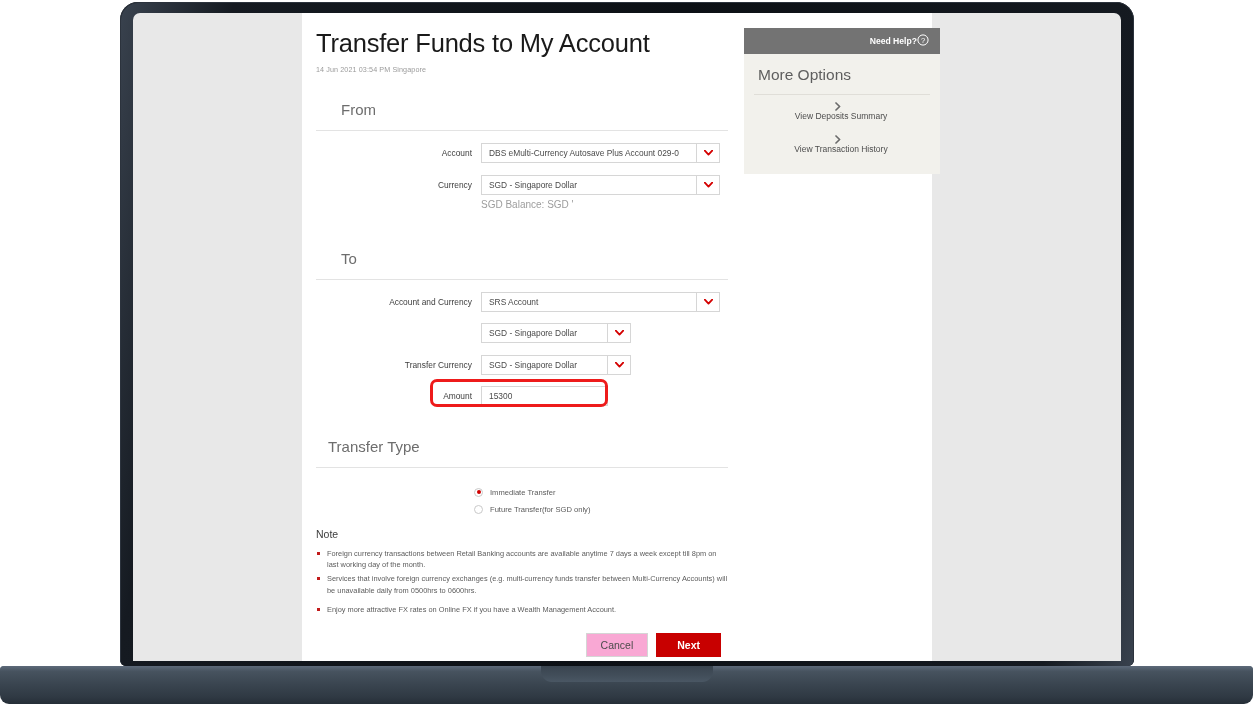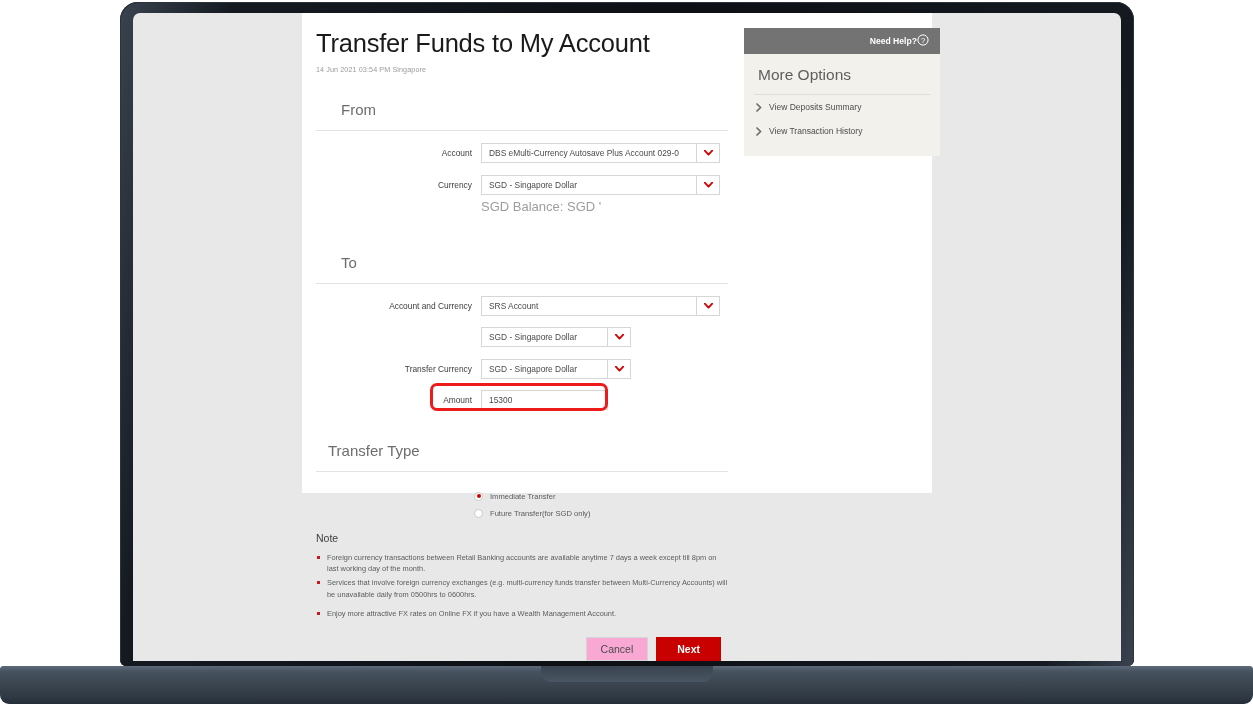--- a/index.html
+++ b/index.html
@@ -81,21 +81,21 @@
     background: linear-gradient(180deg, #6e7b8b 0%, #55616f 100%);
     border-radius: 4px 4px 0 0;
   }
 
   
   .page {
     position: absolute;
     left: 169px;       
     top: 0px;
     width: 630px;      
-    height: 480px;
+    height: 648px;
     background: #ffffff;
   }
 
   .content {
     position: absolute;
     left: 14px;
     top: 16px;
     width: 412px;
   }
 
@@ -173,21 +173,21 @@
   }
   .caret svg { display: block; }
 
   .w-wide  { width: 216px; }
   .w-mid   { width: 127px; }
   .w-amt   { width: 127px; }
 
   .hint {
     margin-top: 4px;
     margin-left: 165px;
-    font-size: 13px;
+    font-size: 10px;
     color: #9d9d9d;
   }
 
   .offset-row { margin-left: 165px; margin-top: 11px; }
 
   
   .amount-wrap {
     position: relative;
     margin-top: 11px;
   }
@@ -334,20 +334,21 @@
   }
   .opt-divider {
     height: 1px;
     background: #e0ded8;
     margin: 0 10px;
   }
   .opt-row {
     display: flex;
     align-items: center;
     padding: 7px 14px 7px 12px;
+    flex-direction: column;
   }
   .opt-chevron {
     color: #6b6b6b;
     margin-right: 7px;
     display: flex;
     align-items: center;
   }
   .opt-text {
     font-size: 8.5px;
     color: #4d4d4d;

